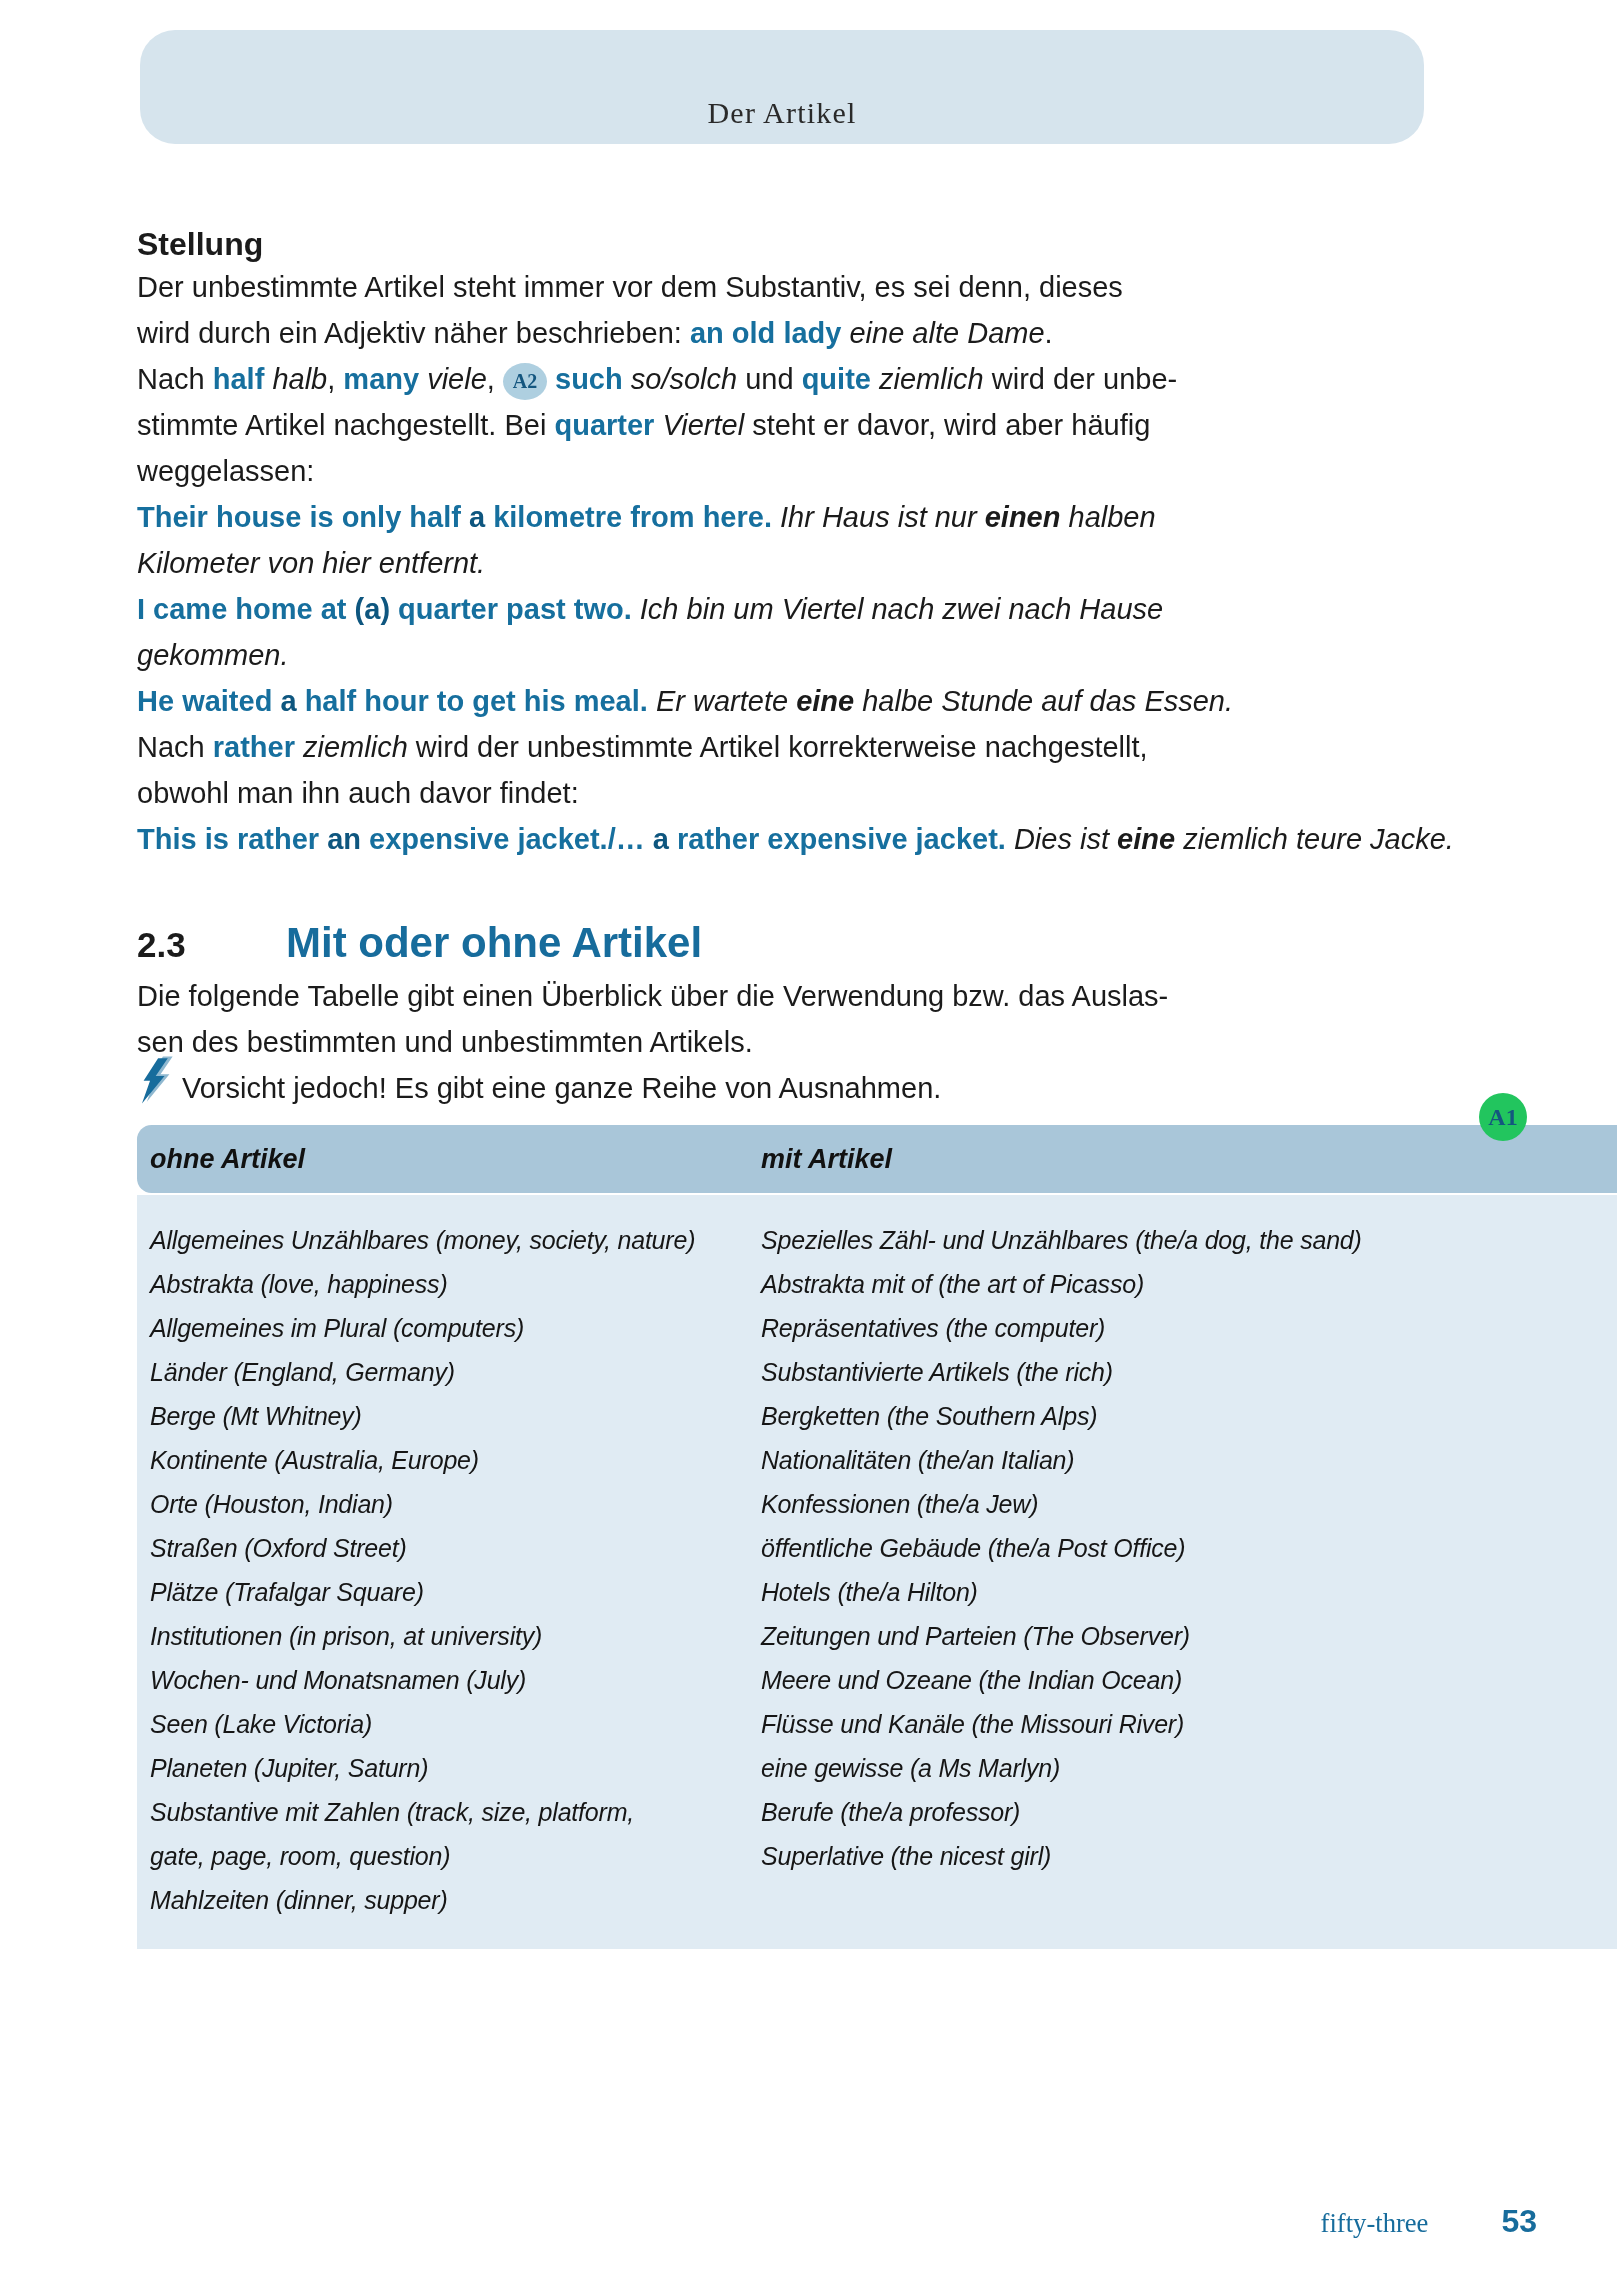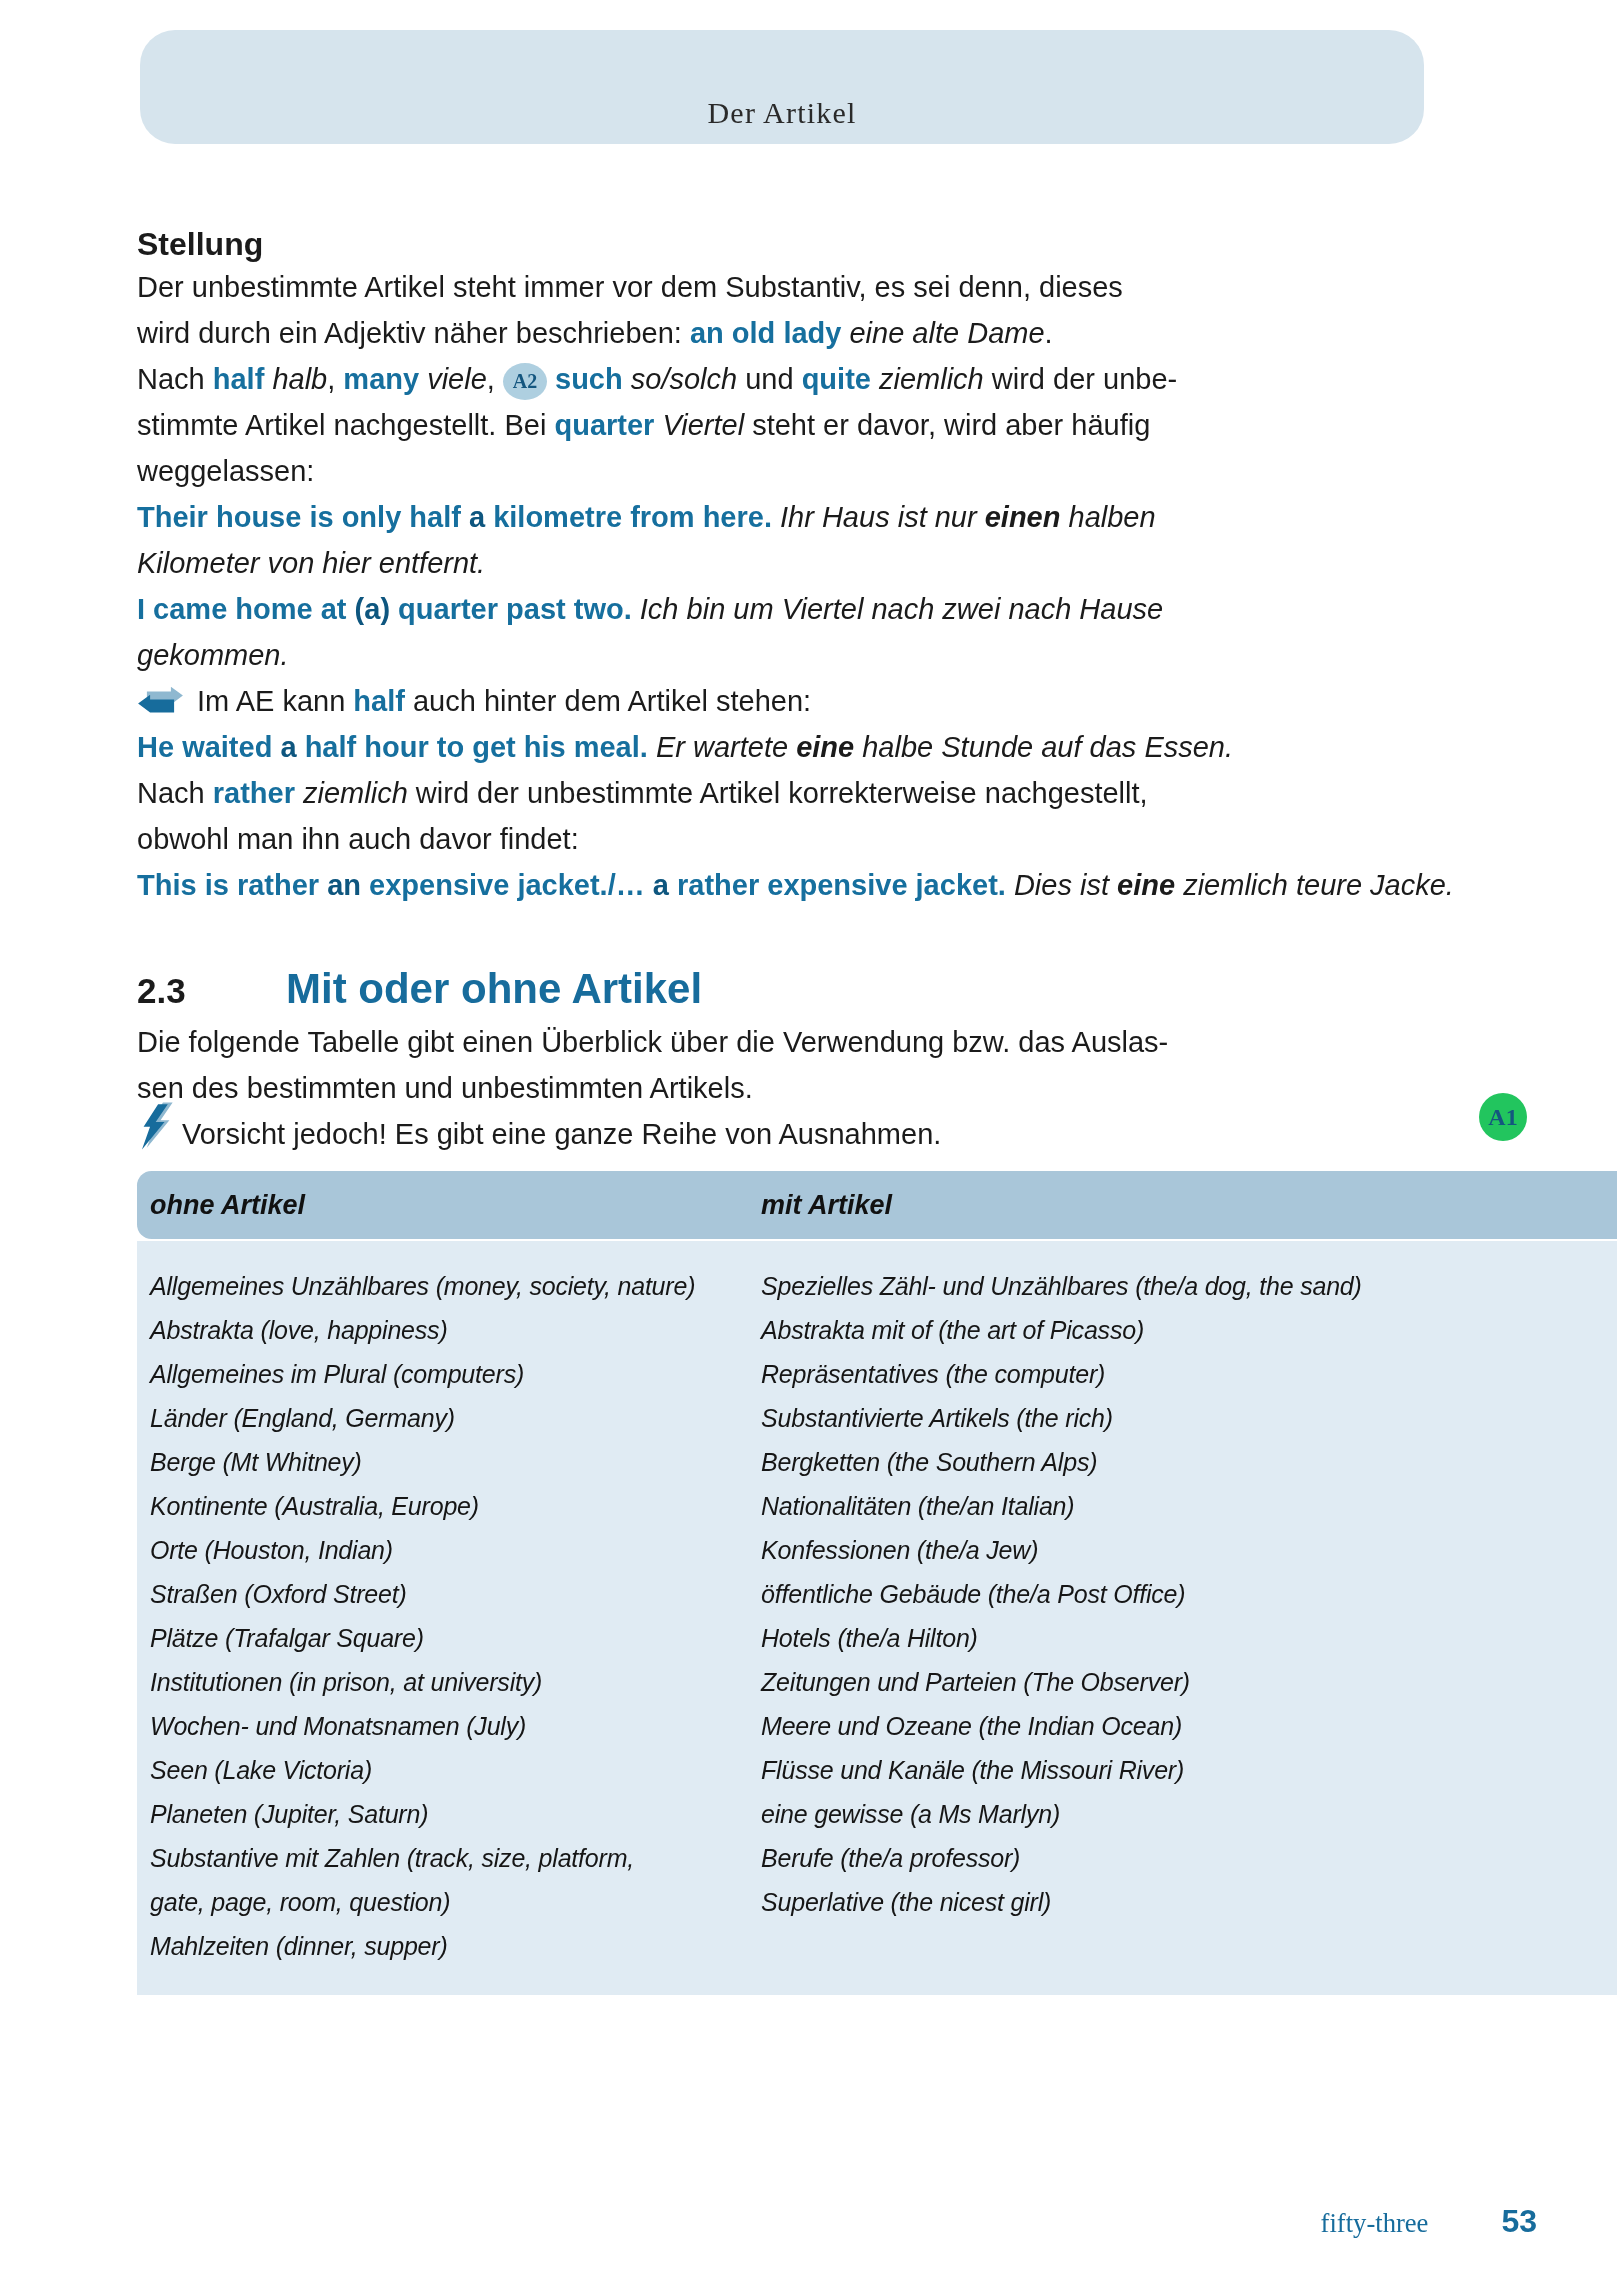--- a/index.html
+++ b/index.html
@@ -96,28 +96,20 @@
 
     <h2 class="stellung">Stellung</h2>
 
     <p class="body mt1"><span class="seg-n">Der unbestimmte Artikel steht immer vor dem Substantiv, es sei denn, dieses</span><br><span class="seg-n">wird durch ein Adjektiv näher beschrieben: </span><span class="seg-b">an old lady</span><span class="seg-n"> </span><span class="seg-i">eine alte Dame</span><span class="seg-n">.</span></p>
 
     <p class="body mt2"><span class="seg-n">Nach </span><span class="seg-b">half</span><span class="seg-n"> </span><span class="seg-i">halb</span><span class="seg-n">, </span><span class="seg-b">many</span><span class="seg-n"> </span><span class="seg-i">viele</span><span class="seg-n">, </span><span class="inline-badge">A2</span><span class="seg-n"> </span><span class="seg-b">such</span><span class="seg-n"> </span><span class="seg-i">so/solch</span><span class="seg-n"> und </span><span class="seg-b">quite</span><span class="seg-n"> </span><span class="seg-i">ziemlich</span><span class="seg-n"> wird der unbe-</span><br><span class="seg-n">stimmte Artikel nachgestellt. Bei </span><span class="seg-b">quarter</span><span class="seg-n"> </span><span class="seg-i">Viertel</span><span class="seg-n"> steht er davor, wird aber häufig</span><br><span class="seg-n">weggelassen:</span></p>
 
     <p class="body"><span class="seg-b">Their house is only half </span><span class="seg-bd">a</span><span class="seg-b"> kilometre from here.</span><span class="seg-n"> </span><span class="seg-i">Ihr Haus ist nur </span><span class="seg-bi">einen</span><span class="seg-i"> halben</span><br><span class="seg-i">Kilometer von hier entfernt.</span></p>
     <p class="body"><span class="seg-b">I came home at </span><span class="seg-bd">(a)</span><span class="seg-b"> quarter past two.</span><span class="seg-n"> </span><span class="seg-i">Ich bin um Viertel nach zwei nach Hause</span><br><span class="seg-i">gekommen.</span></p>
 
-    <p class="body note note-arrow">
-      <span class="lead-icon">
-        <svg width="47" height="32" viewBox="0 0 58 40">
-          <polygon points="12,7 42,7 42,1 57,12 42,23 12,23" fill="#8fb8d0"></polygon>
-          <polygon points="46,17 16,17 16,11 1,22 16,33 46,33" fill="#176c9c"></polygon>
-        </svg>
-      </span><span><span class="seg-n">Im AE kann </span><span class="seg-b">half</span><span class="seg-n"> auch hinter dem Artikel stehen:</span></span>
-    </p>
 
     <p class="body"><span class="seg-b">He waited </span><span class="seg-bd">a</span><span class="seg-b"> half hour to get his meal.</span><span class="seg-n"> </span><span class="seg-i">Er wartete </span><span class="seg-bi">eine</span><span class="seg-i"> halbe Stunde auf das Essen.</span></p>
 
     <p class="body mt3"><span class="seg-n">Nach </span><span class="seg-b">rather</span><span class="seg-n"> </span><span class="seg-i">ziemlich</span><span class="seg-n"> wird der unbestimmte Artikel korrekterweise nachgestellt,</span><br><span class="seg-n">obwohl man ihn auch davor findet:</span></p>
     <p class="body"><span class="seg-b">This is rather </span><span class="seg-bd">an</span><span class="seg-b"> expensive jacket./… </span><span class="seg-bd">a</span><span class="seg-b"> rather expensive jacket.</span><span class="seg-n"> </span><span class="seg-i">Dies ist </span><span class="seg-bi">eine</span><span class="seg-i"> ziemlich teure Jacke.</span></p>
 
     <div class="section-head">
       <span class="sec-num">2.3</span>
       <span class="sec-title">Mit oder ohne Artikel</span>
     </div>

